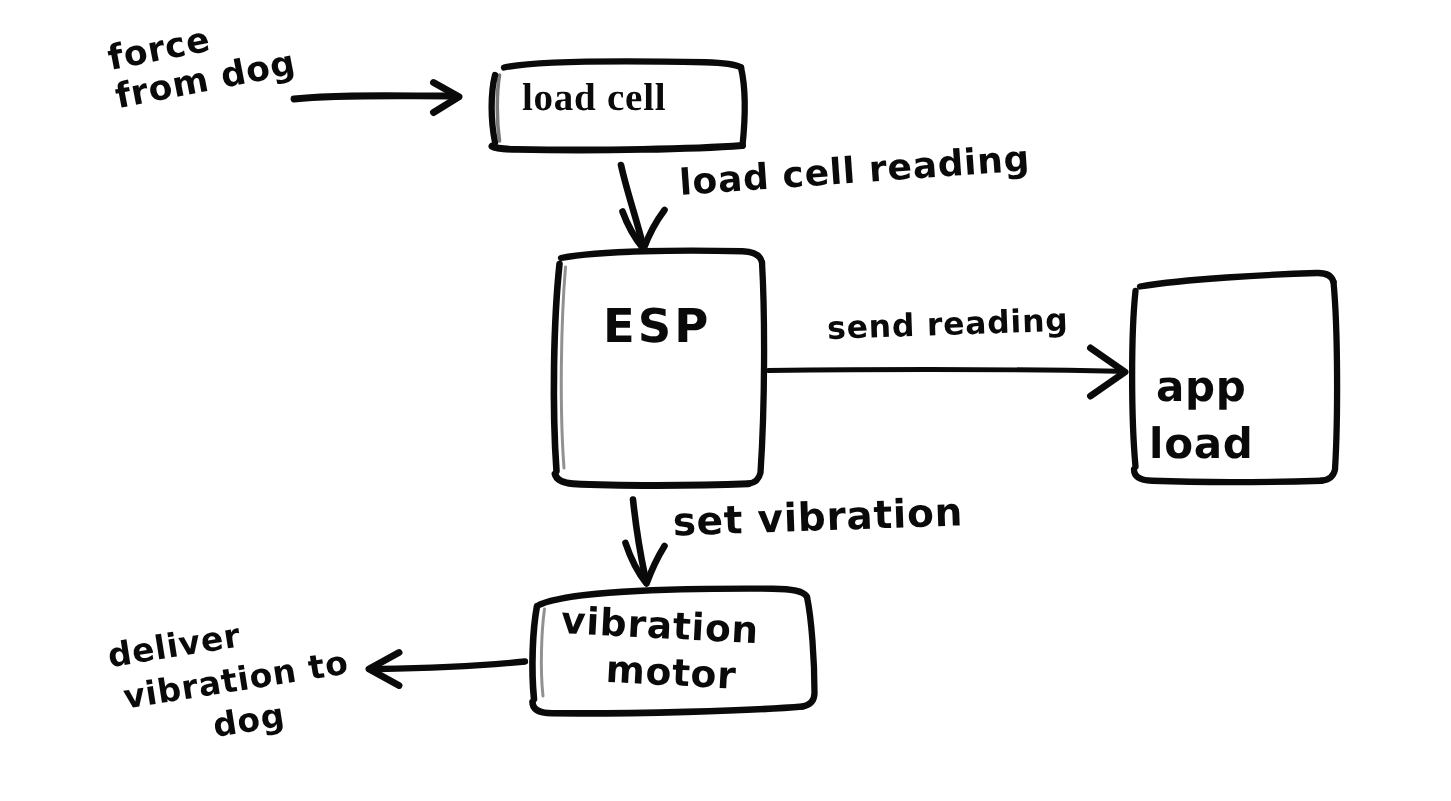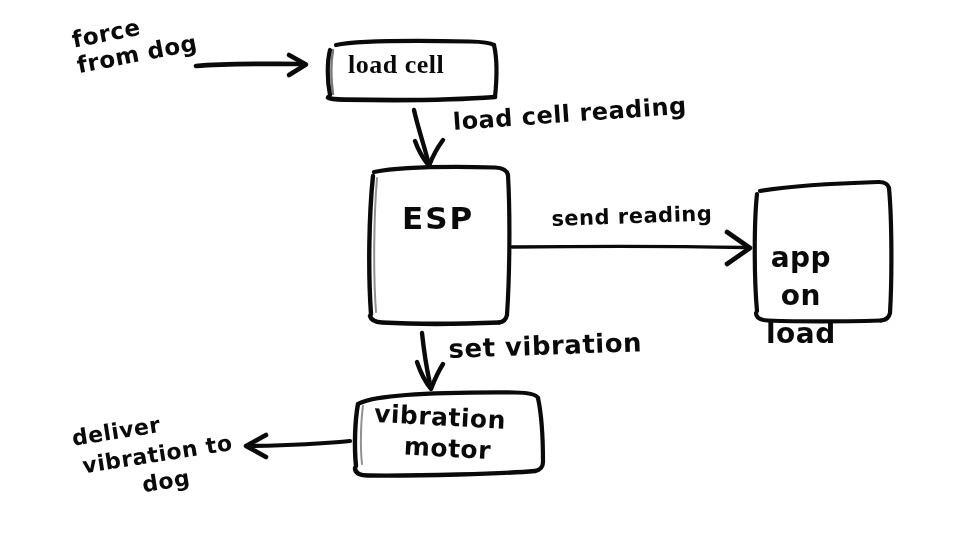--- a/index.html
+++ b/index.html
@@ -176,21 +176,21 @@
 <span>from dog</span></div>
 
   <div class="hand-text lbl-loadcell node-label">load cell</div>
 
   <div class="hand-text lbl-loadcell-reading">load cell reading</div>
 
   <div class="hand-text lbl-esp node-label">ESP</div>
 
   <div class="hand-text lbl-send-reading">send reading</div>
 
-  <div class="hand-text lbl-app node-label"><span class="app-l1">app</span><span class="app-l2">on</span><span class="app-l3">load</span></div>
+  <div class="hand-text lbl-app node-label"><span class="app-l1">app</span><span class="app-l3">load</span></div>
 
   <div class="hand-text lbl-set-vibration">set vibration</div>
 
   <div class="hand-text lbl-vibration-motor node-label"><span class="vm-l1">vibration</span><span class="vm-l2">motor</span></div>
 
   <div class="hand-text lbl-deliver"><span class="deliver-l1">deliver</span><span class="deliver-l2">vibration to</span><span class="deliver-l3">dog</span></div>
 
 </div>
 
 </body></html>

